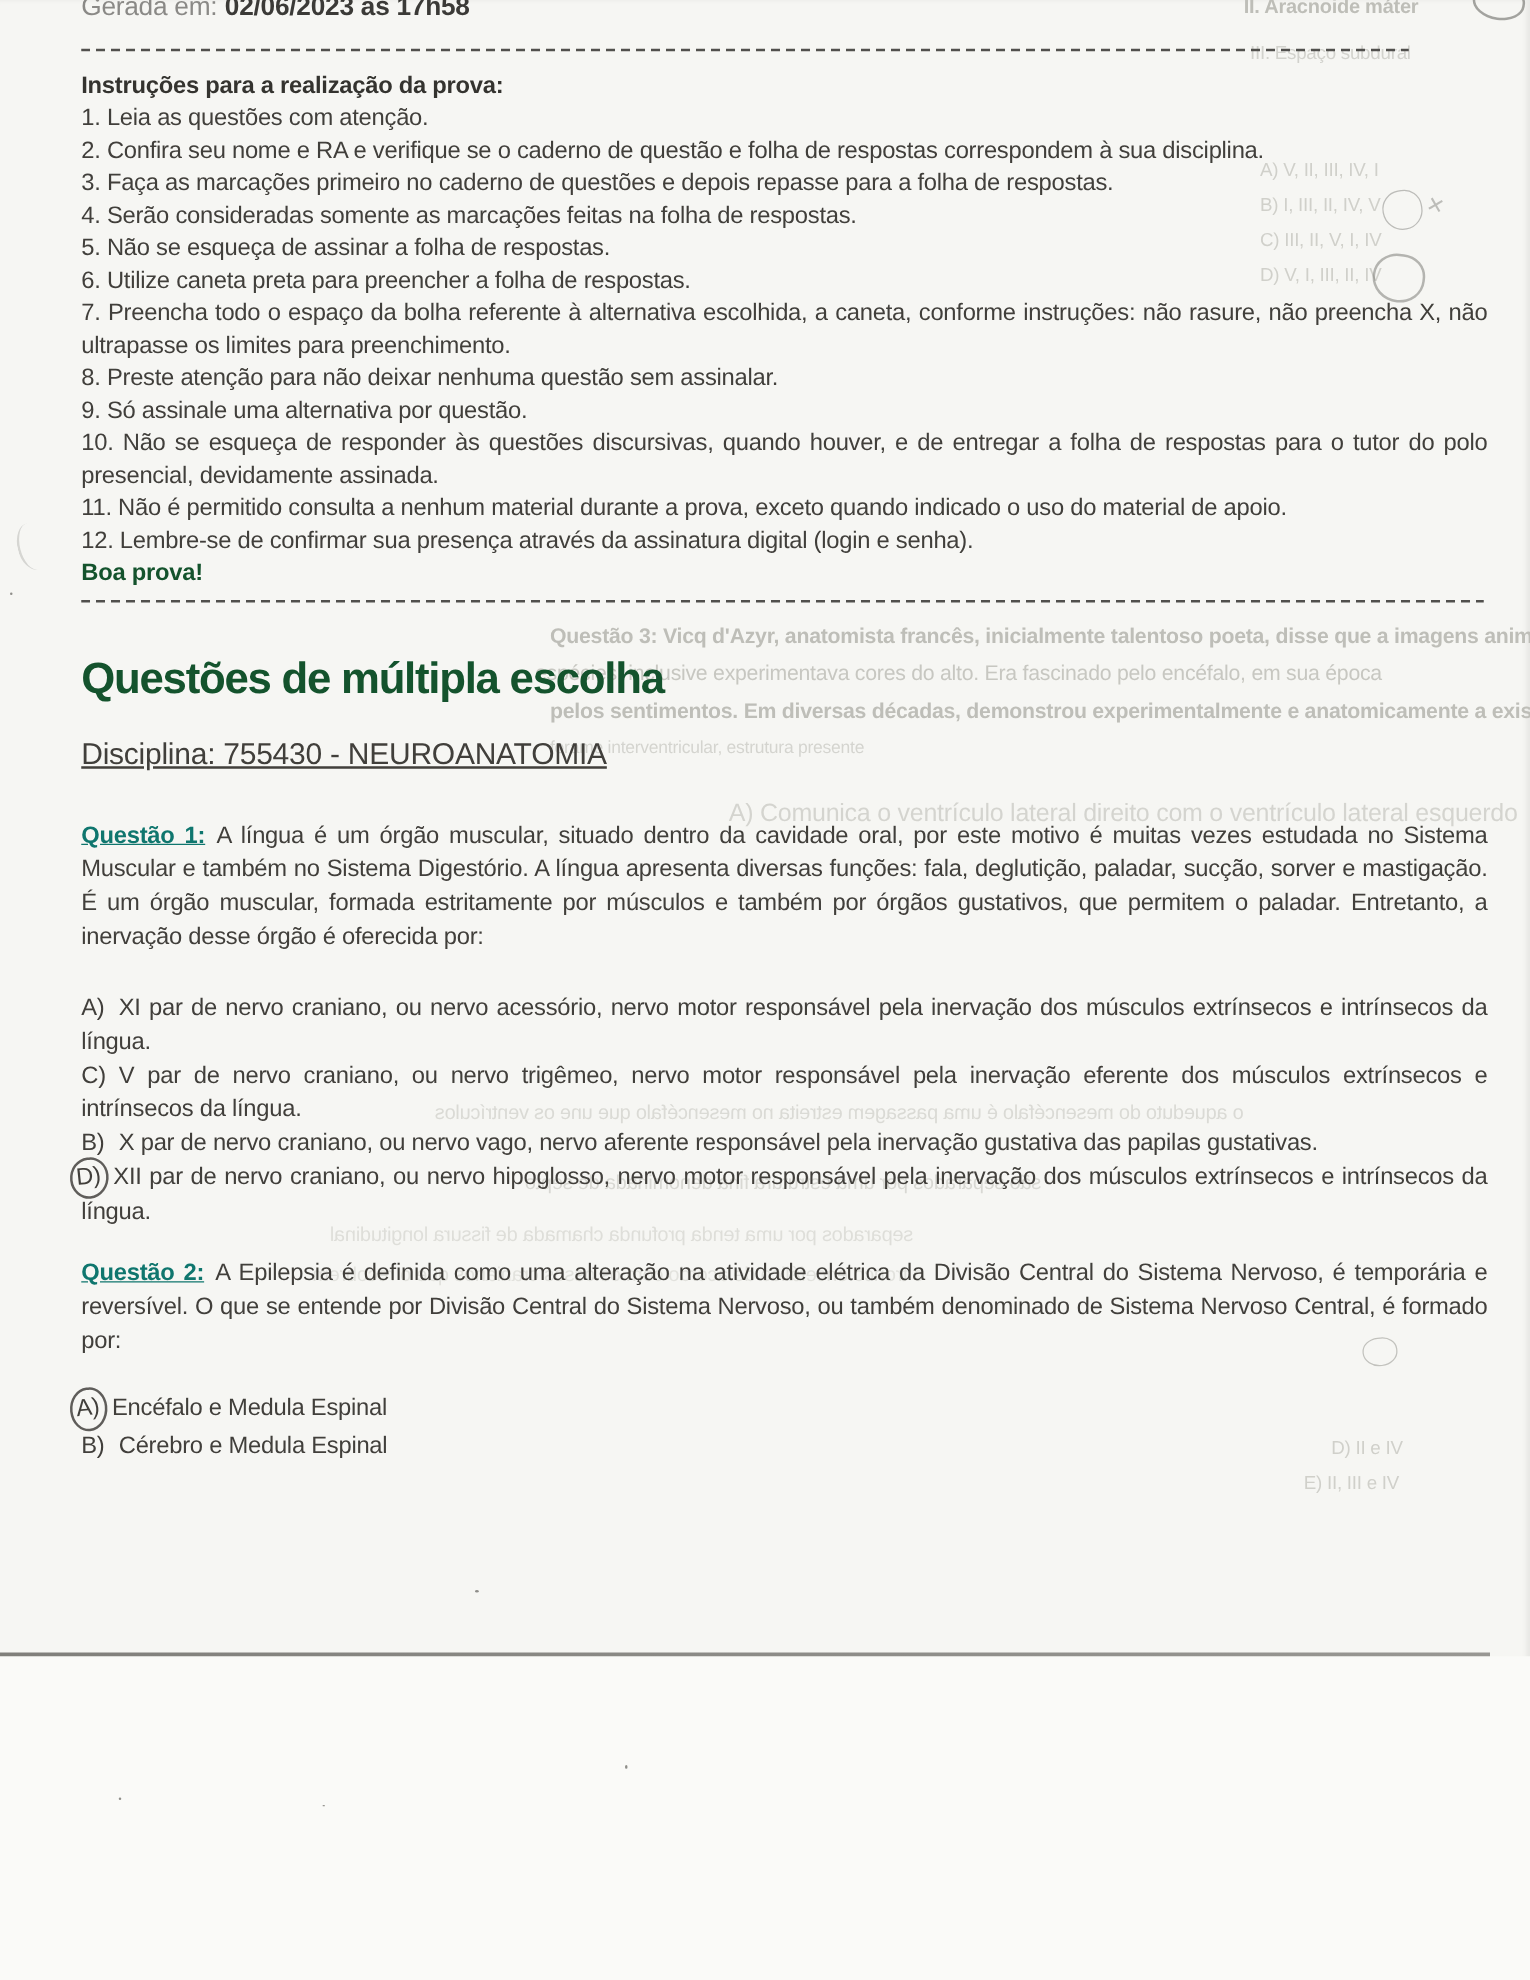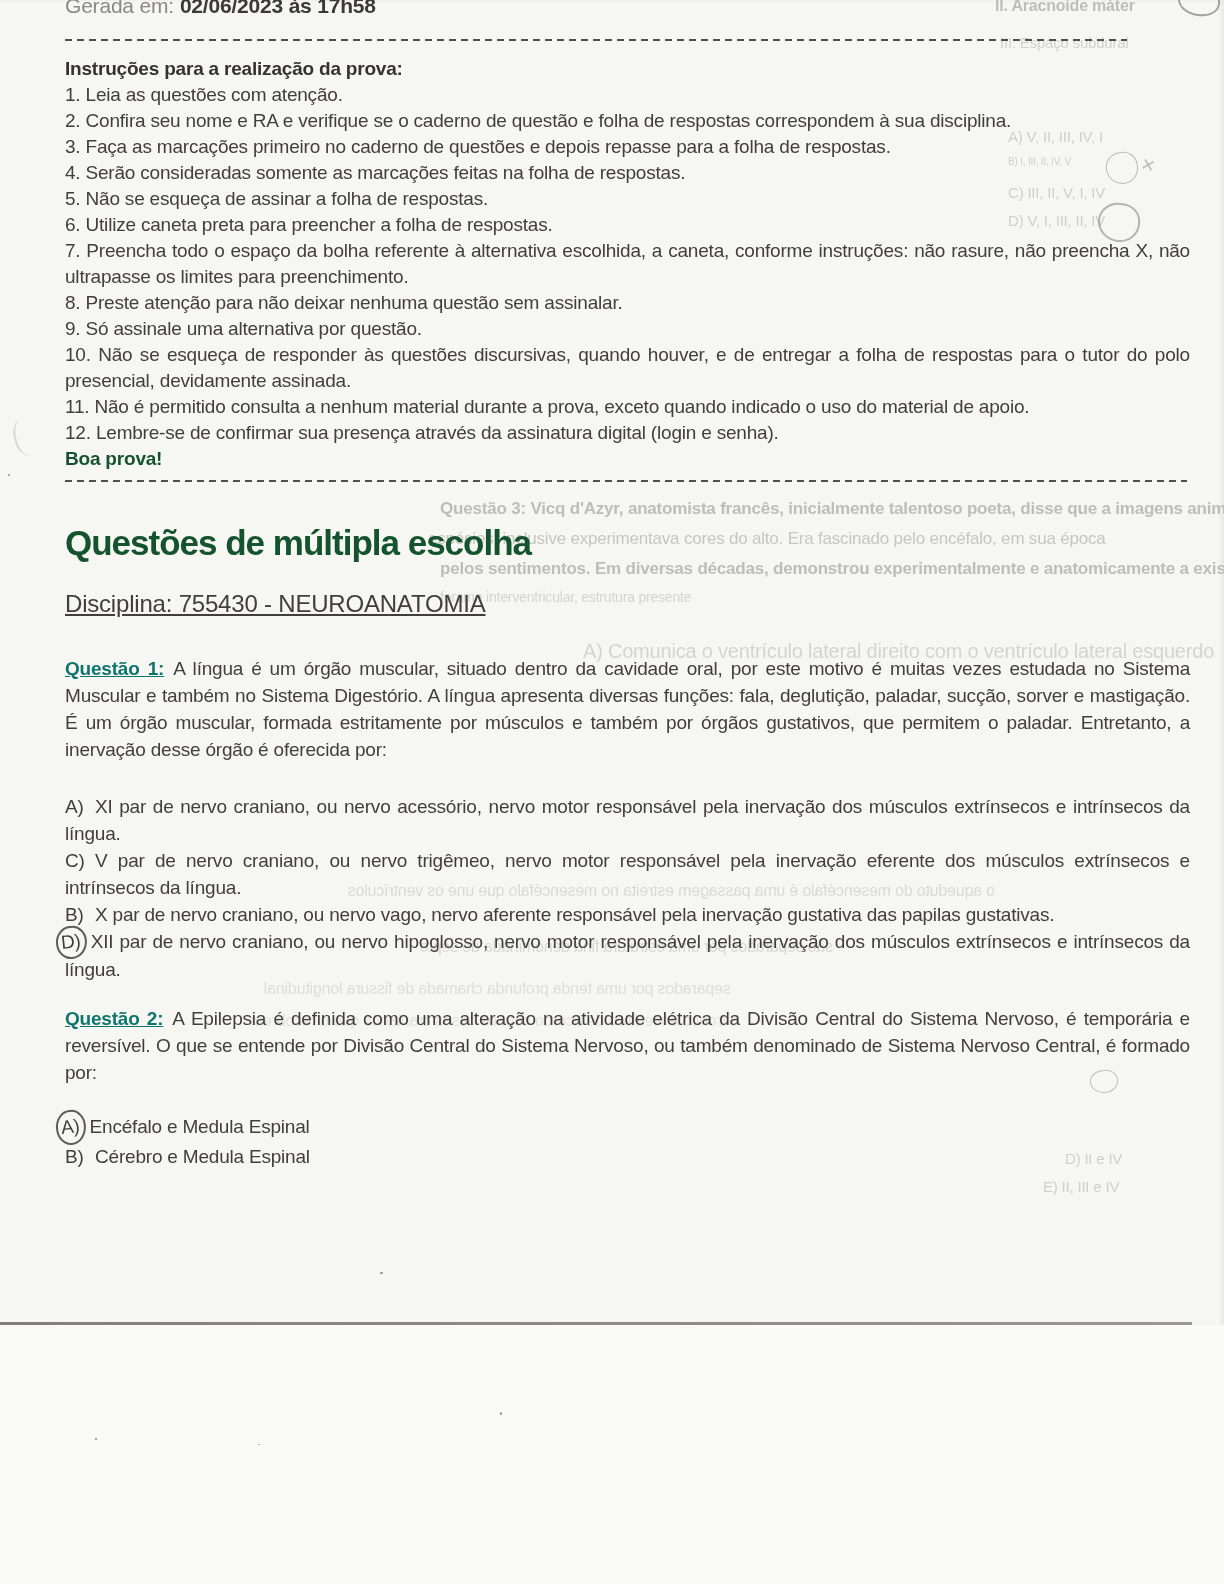--- a/index.html
+++ b/index.html
@@ -63,21 +63,21 @@
 </head>
 <body>
 
 <div class="page">
 
   <div class="ghost-layer">
     <div class="ghost bold" style="left:995px; top:-3px; font-size:16px;">II. Aracnoide máter</div>
     <div class="ghost" style="left:1000px; top:34px; font-size:15px; opacity:.75;">III. Espaço subdural</div>
 
     <div class="ghost" style="left:1008px; top:128px; font-size:15px; opacity:.8;">A) V, II, III, IV, I</div>
-    <div class="ghost" style="left:1008px; top:156px; font-size:10px; opacity:.8;">B) I, III, II, IV, V</div>
+    <div class="ghost" style="left:1008px; top:156px; font-size:15px; opacity:.8;">B) I, III, II, IV, V</div>
     <div class="ghost" style="left:1008px; top:184px; font-size:15px; opacity:.8;">C) III, II, V, I, IV</div>
     <div class="ghost" style="left:1008px; top:212px; font-size:15px; opacity:.8;">D) V, I, III, II, IV</div>
 
     <div class="ghost bold" style="left:440px; top:499px; font-size:17px;">Questão 3: Vicq d'Azyr, anatomista francês, inicialmente talentoso poeta, disse que a imagens animais</div>
     <div class="ghost" style="left:428px; top:529px; font-size:17px;">espécies, inclusive experimentava cores do alto. Era fascinado pelo encéfalo, em sua época</div>
     <div class="ghost bold" style="left:440px; top:559px; font-size:17px;">pelos sentimentos. Em diversas décadas, demonstrou experimentalmente e anatomicamente a existência do</div>
     <div class="ghost" style="left:440px; top:589px; font-size:14px; opacity:.7;">forame interventricular, estrutura presente</div>
     <div class="ghost" style="left:555px; top:640px; font-size:20px; opacity:.7;margin-left:28px;">A) Comunica o ventrículo lateral direito com o ventrículo lateral esquerdo</div>
 
     <div class="ghost mir" style="left:348px; top:882px; font-size:16px; opacity:.7;">o aqueduto do mesencéfalo é uma passagem estreita no mesencéfalo que une os ventrículos</div>

